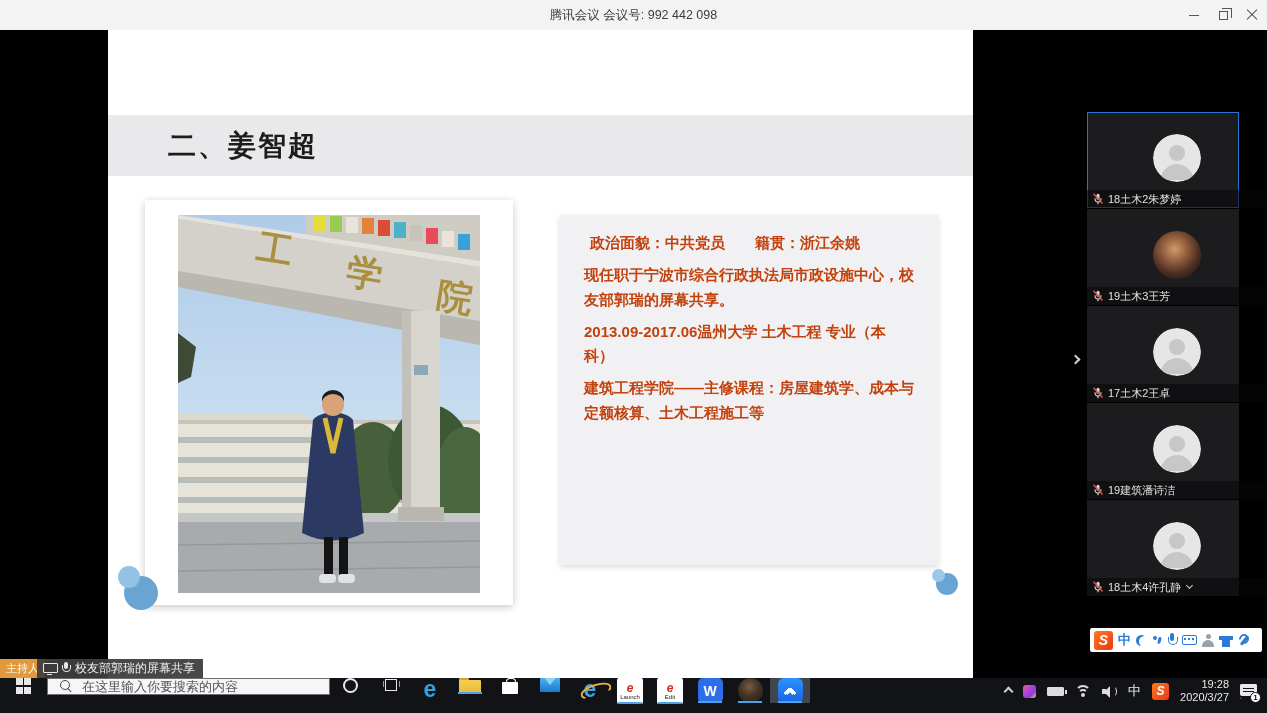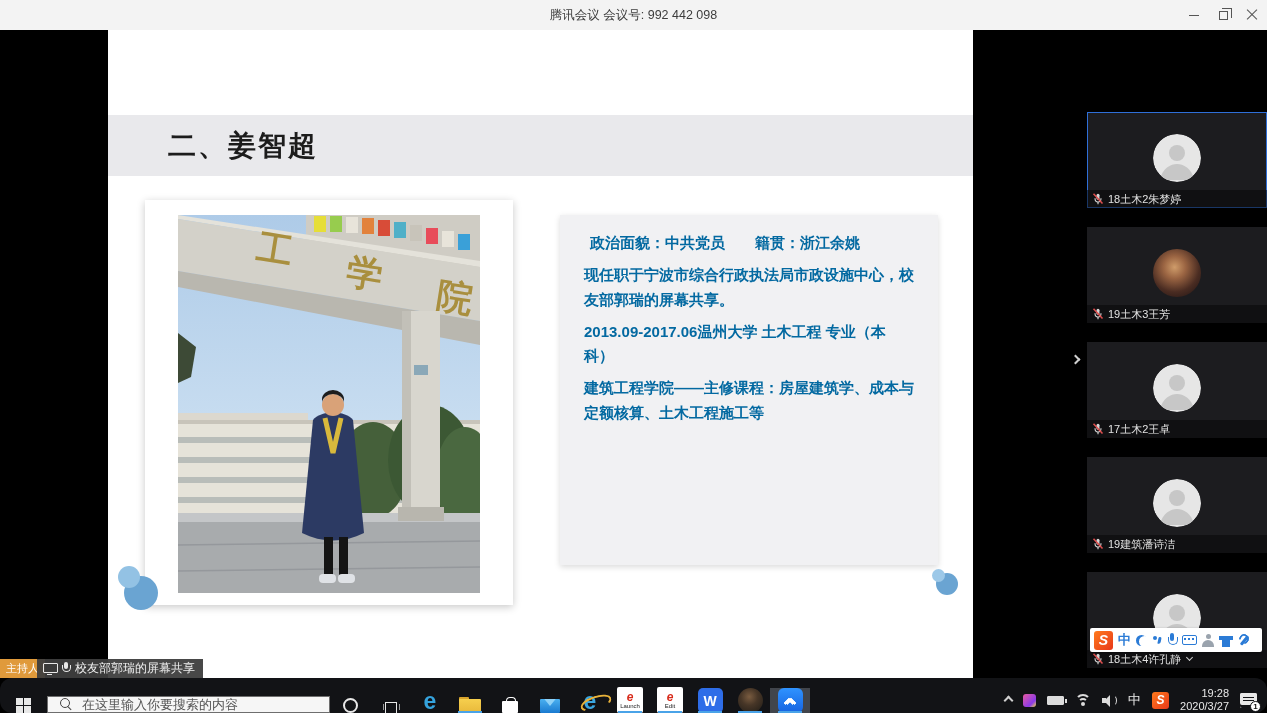--- a/index.html
+++ b/index.html
@@ -24,38 +24,38 @@
   .share { position:absolute; left:108px; top:30px; width:865px; height:648px; background:#fff; }
   .band { position:absolute; left:0; top:85px; width:865px; height:61px; background:#e9e9ec; }
   .slide-title { position:absolute; left:60px; top:97px; font-size:28px; font-weight:bold; color:#1c1c1c; letter-spacing:2px; }
 
   .photo-card { position:absolute; left:37px; top:170px; width:368px; height:405px; background:#fff;
     box-shadow:0 2px 8px rgba(0,0,0,.22); }
   .photo-card svg { position:absolute; left:33px; top:15px; }
 
   .text-card { position:absolute; left:452px; top:185px; width:378px; height:350px; background:#f1f1f3;
     box-shadow:0 2px 6px rgba(0,0,0,.15); padding:8px 24px; overflow:hidden; }
-  .para { font-size:15px; font-weight:bold; color:#0369a1; line-height:1.62; margin:8px 0; white-space:pre-wrap; }
+  .para { font-size:15px; font-weight:bold; color:#c2410c; line-height:1.62; margin:8px 0; white-space:pre-wrap; }
   .para.first { padding-left:6px; }
 
   .deco { position:absolute; border-radius:50%; }
   .deco.l-big { left:16px; top:546px; width:34px; height:34px; background:#6aa4d2; }
   .deco.l-small { left:10px; top:536px; width:22px; height:22px; background:#93c2e4; }
   .deco.r-big { left:828px; top:543px; width:22px; height:22px; background:#6aa4d2; }
   .deco.r-small { left:824px; top:539px; width:13px; height:13px; background:#9cc8e8; }
 
   
   .expand-arrow { position:absolute; left:1072px; top:349px; width:16px; height:16px; cursor:pointer; }
   .caret { display:inline-block; width:7px; height:7px; border-right:2px solid #cfcfcf; border-bottom:2px solid #cfcfcf; }
   .caret.right { transform:rotate(-45deg); }
   .caret.up { transform:rotate(-135deg); }
   .caret.down { transform:rotate(45deg); border-color:#cfcfcf; width:5px; height:5px; border-width:1.5px; }
 
   .sidebar { position:absolute; left:1087px; top:112px; width:180px; }
-  .tile { position:relative; width:180px; height:96px; background:#1c1c1f; margin-bottom:19px; }
+  .tile { position:relative; width:152px; height:96px; background:#1c1c1f; margin-bottom:1px; }
   .tile.active { box-shadow:inset 0 0 0 1px #2f6fd8; }
   .avatar { position:absolute; left:66px; top:22px; width:48px; height:48px; border-radius:50%; overflow:hidden; }
   .avatar.photo { background:radial-gradient(circle at 45% 38%, #cf9c6a 0%, #9a6442 28%, #4a2c22 62%, #191011 100%); }
   .namebar { position:absolute; left:0; bottom:0; width:180px; height:18px; background:rgba(8,8,8,.55);
     display:flex; align-items:center; padding:0 5px; }
   .pname { font-size:11px; color:#e2e2e2; margin-left:4px; white-space:nowrap; }
   .namebar .caret.down { margin-left:6px; margin-top:-3px; }
 
   
   .ime { position:absolute; left:1090px; top:628px; width:172px; height:24px; background:#fff; border-radius:2px;
@@ -88,21 +88,21 @@
   .share-status { position:absolute; left:37px; top:659px; height:19px; background:rgba(62,62,62,.95); color:#efefef;
     font-size:12px; display:flex; align-items:center; gap:5px; padding:0 8px 0 6px; }
   .i-screen { position:relative; width:13px; height:11px; }
   .i-screen::before { content:""; position:absolute; left:0; top:0; width:13px; height:8px; border:1.5px solid #e8e8e8; border-radius:1px; }
   .i-screen::after { content:""; position:absolute; left:4px; top:8px; width:5px; height:3px; border-bottom:1.5px solid #e8e8e8; }
   .i-mic-w { position:relative; width:9px; height:13px; }
   .i-mic-w::before { content:""; position:absolute; left:2.5px; top:0; width:4px; height:7px; border-radius:2px; background:#e8e8e8; }
   .i-mic-w::after { content:""; position:absolute; left:0.5px; top:3px; width:7px; height:6px; border:1.5px solid #e8e8e8; border-top:none; border-radius:0 0 5px 5px; }
 
   
-  .taskbar { position:absolute; left:0; bottom:0; width:1267px; height:35px; background:#121316; display:flex; align-items:flex-end;border-radius:12px; }
+  .taskbar { position:absolute; left:0; bottom:0; width:1267px; height:35px; background:#121316; display:flex; align-items:flex-start; }
   .startbtn { width:47px; display:flex; align-items:center; justify-content:center; }
   .winlogo { display:grid; grid-template-columns:7px 7px; grid-template-rows:7px 7px; gap:1.5px; }
   .winlogo i { background:#e8e8e8; }
   .searchbox { width:283px; background:#f6f6f6; border:1px solid #6e6e6e; display:flex; align-items:center; padding-left:12px; gap:9px; }
   .i-mag { position:relative; width:13px; height:13px; }
   .i-mag::before { content:""; position:absolute; left:0; top:0; width:8px; height:8px; border:1.5px solid #444; border-radius:50%; }
   .i-mag::after { content:""; position:absolute; left:8px; top:8px; width:5px; height:0; border-top:1.5px solid #444; transform:rotate(45deg); transform-origin:left top; }
   .searchbox input { border:none; outline:none; background:transparent; font-size:13px; color:#333; width:230px;
     font-family:"Liberation Sans", sans-serif; }
   .searchbox input::placeholder { color:#555; }

